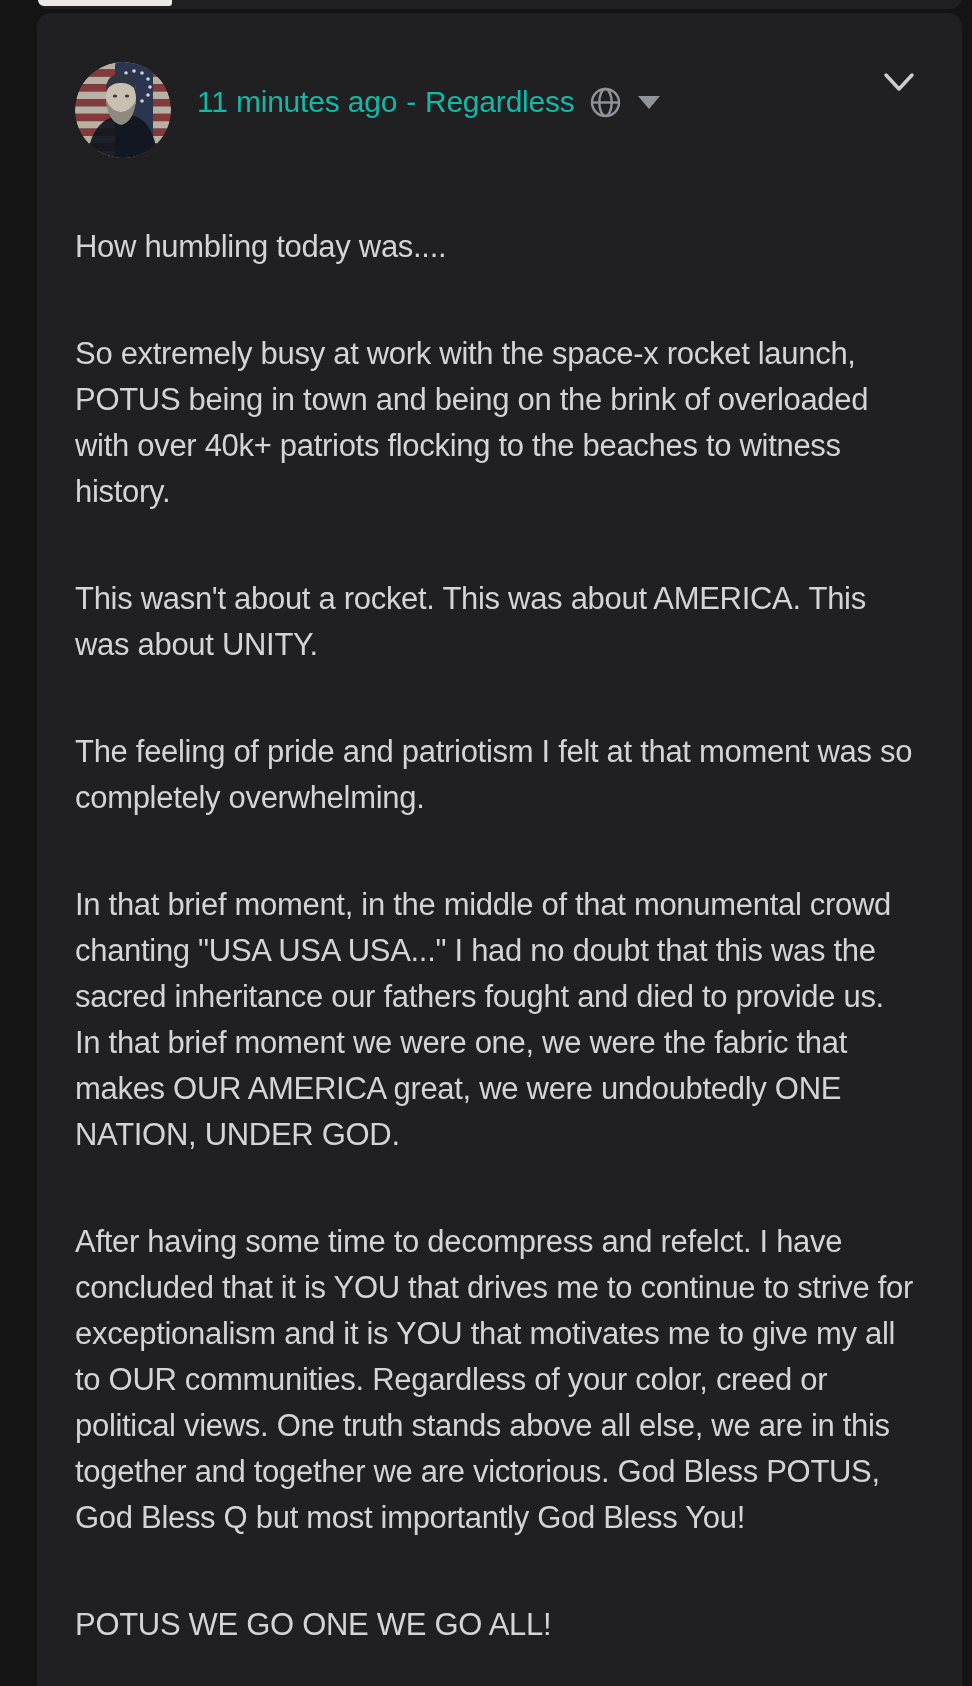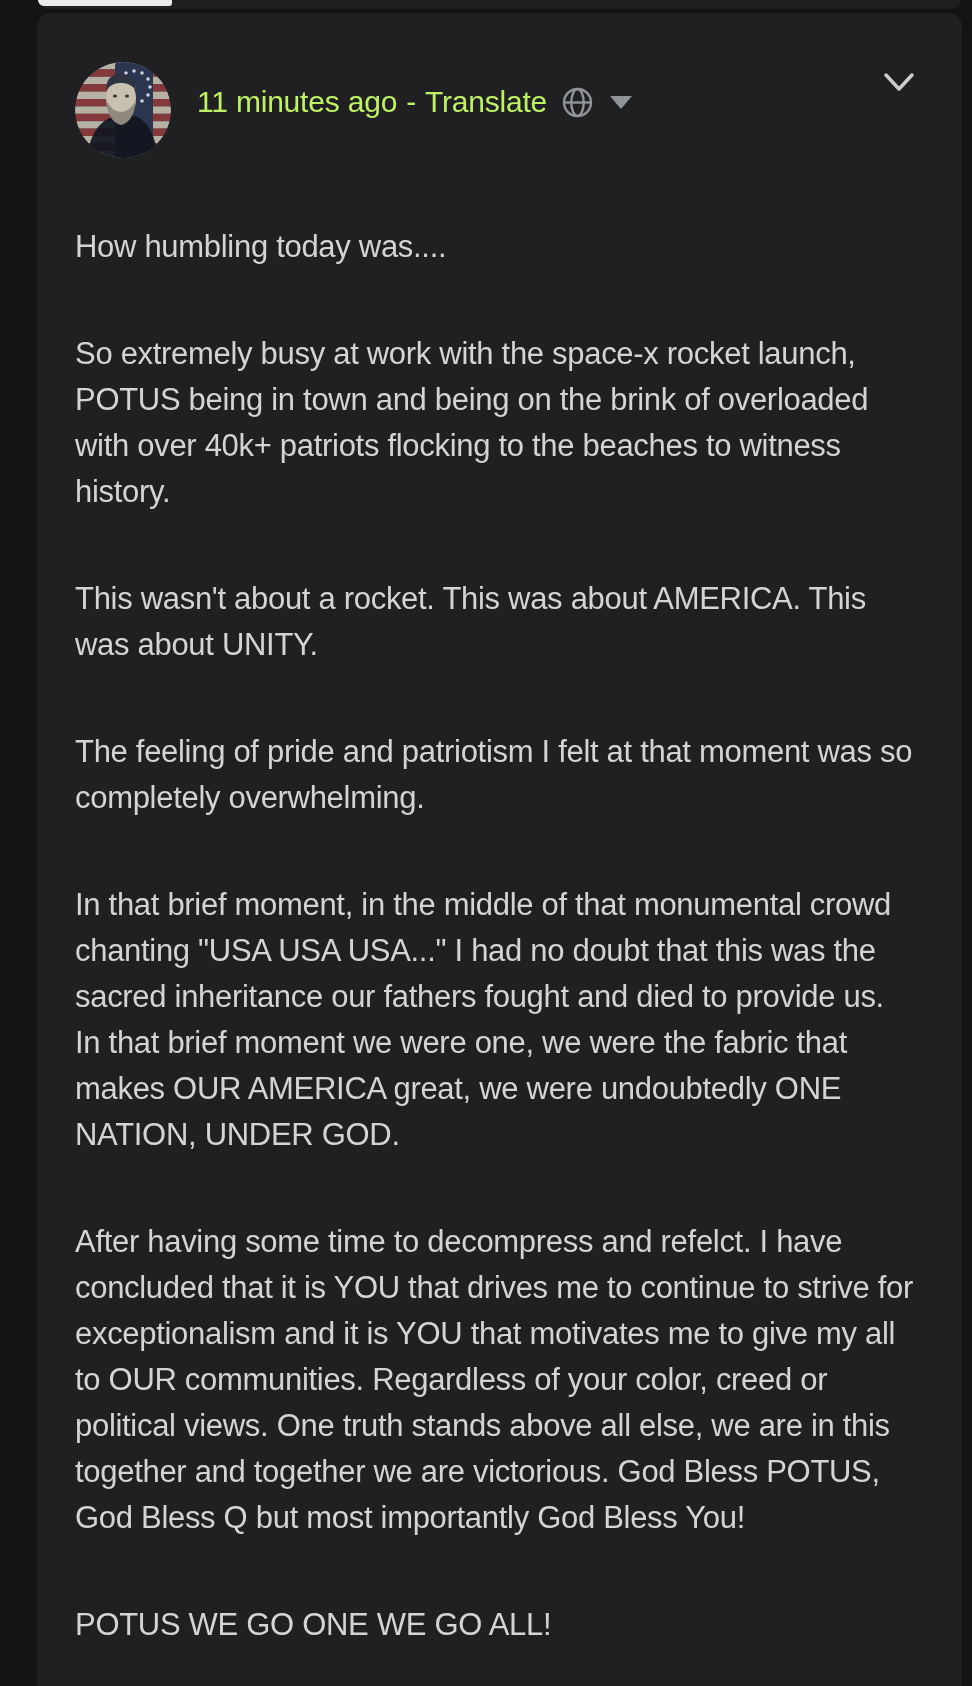--- a/index.html
+++ b/index.html
@@ -59,21 +59,21 @@
   .meta-row {
     display: flex;
     align-items: center;
     margin-top: 13px;
     gap: 14px;
   }
   .meta-text {
     display: flex;
     gap: 9px;
     font-size: 30px;
-    color: #bef264;
+    color: #14b8a6;
     letter-spacing: -0.2px;
     white-space: nowrap;
     text-align: center;
   }
   .globe-icon { width: 33px; height: 33px; display: block; }
   .caret-down-icon {
     width: 0; height: 0;
     margin-left: 2px;
     border-left: 11px solid transparent;
     border-right: 11px solid transparent;
@@ -163,21 +163,21 @@
             <ellipse cx="52" cy="34" rx="2.2" ry="1.6" fill="#3a3a3a"></ellipse>
           </g>
         </svg>
       </div>
 
       <div class="header-text">
         <div class="meta-row">
           <div class="meta-text">
             <span>11 minutes ago</span>
             <span>-</span>
-            <span>Translate</span>
+            <span>Regardless</span>
           </div>
           <svg class="globe-icon" viewBox="0 0 33 33">
             <g fill="none" stroke="#8f949b" stroke-width="2.4">
               <circle cx="16.5" cy="16.5" r="13.5"></circle>
               <ellipse cx="16.5" cy="16.5" rx="6.2" ry="13.5"></ellipse>
               <line x1="3" y1="16.5" x2="30" y2="16.5"></line>
             </g>
           </svg>
           <div class="caret-down-icon"></div>
         </div>

